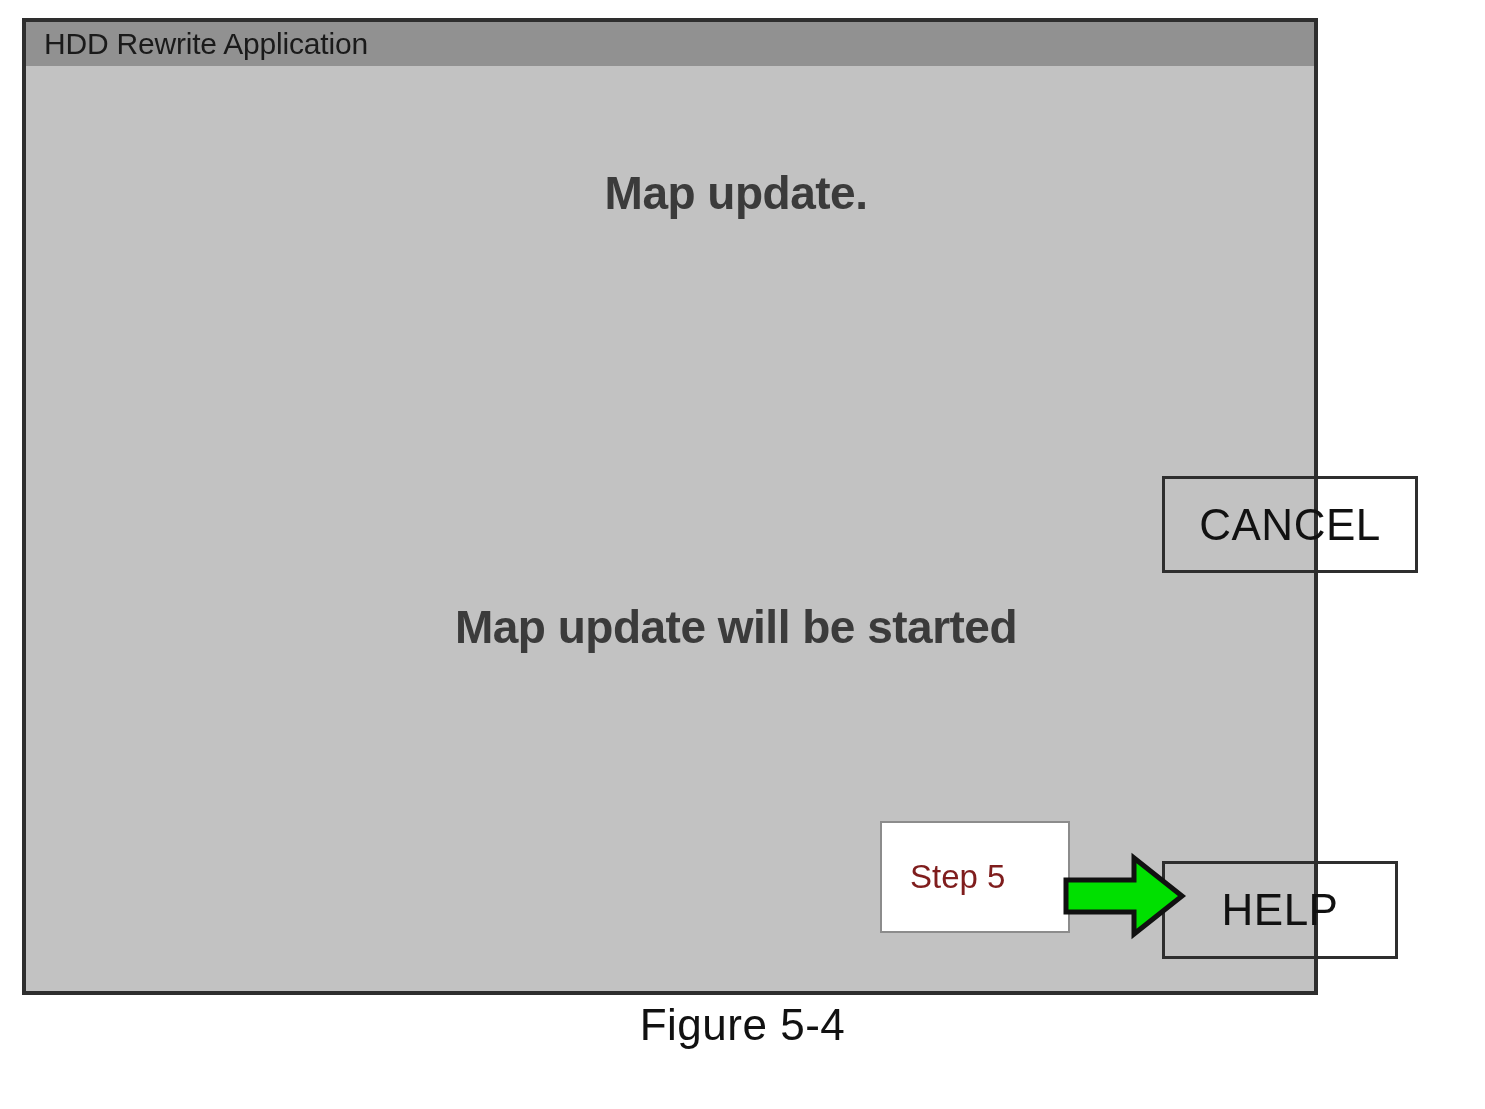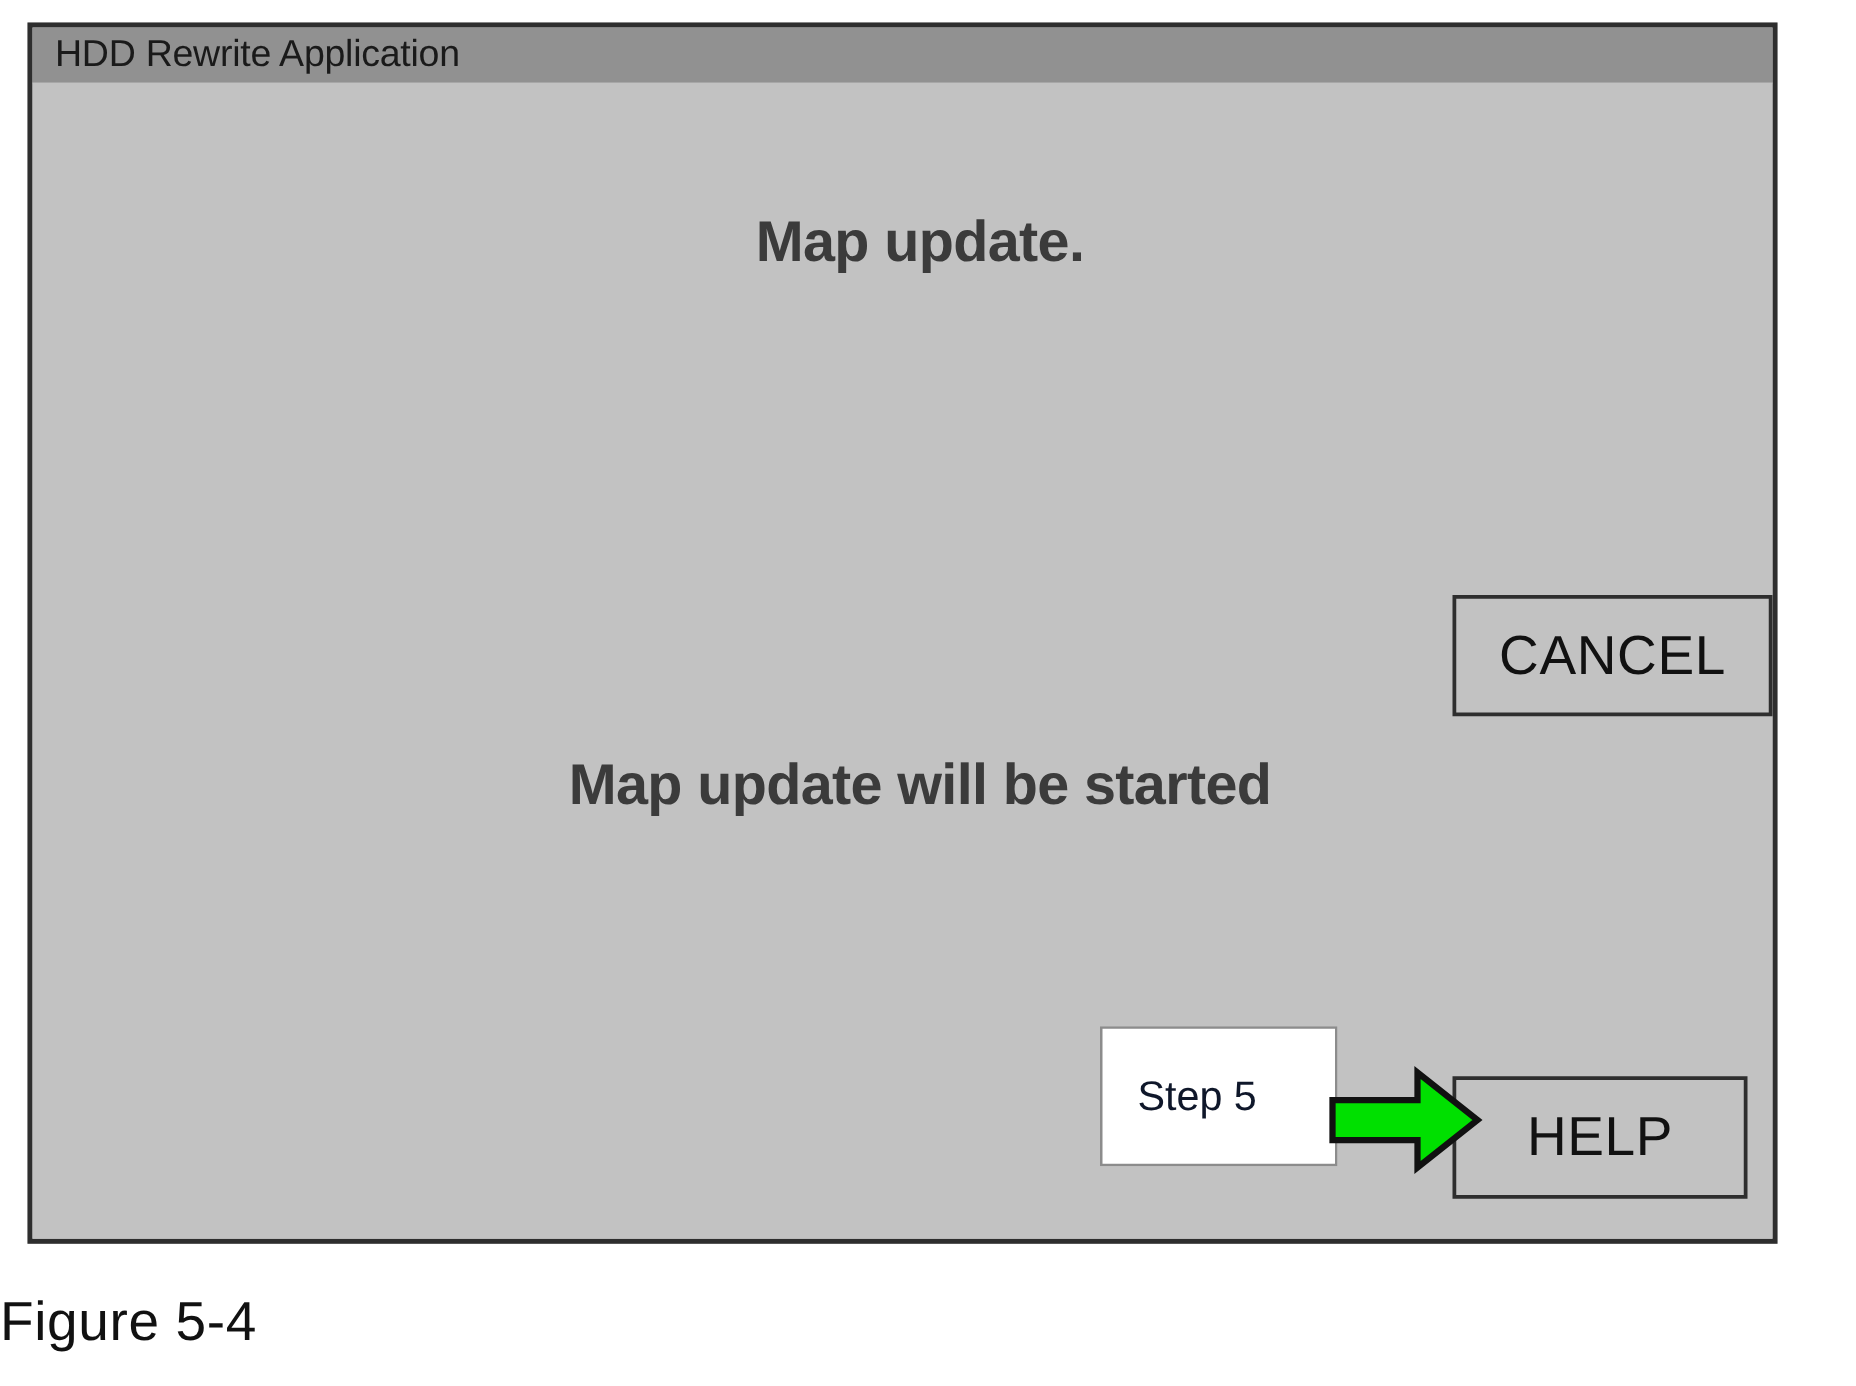--- a/index.html
+++ b/index.html
@@ -15,21 +15,21 @@
     overflow: hidden;
     font-family: "Liberation Sans", sans-serif;
     -webkit-font-smoothing: antialiased;
   }
 
   
   #app-window {
     position: absolute;
     left: 22px;
     top: 18px;
-    width: 1400px;
+    width: 1296px;
     height: 977px;
     box-sizing: border-box;
     border: 4px solid #2e2e2e;
     background: #c2c2c2;
   }
 
   #title-bar {
     position: absolute;
     left: 0;
     top: 0;
@@ -110,21 +110,21 @@
     height: 112px;
     box-sizing: border-box;
     background: #ffffff;
     border: 2px solid #8c8c8c;
     display: flex;
     align-items: center;
     z-index: 4;
   }
   #step-callout-label {
     font-size: 33px;
-    color: #0f172a;
+    color: #7f1d1d;
     padding-left: 28px;
     white-space: nowrap;
   }
 
   
   #step-arrow {
     position: absolute;
     left: 1038px;
     top: 786px;
     width: 122px;
@@ -132,25 +132,24 @@
     z-index: 5;
     overflow: visible;
   }
 
   
   #figure-caption {
     position: absolute;
     left: 0;
     right: 0;
     top: 1000px;
-    text-align: left;
+    text-align: center;
     font-size: 44px;
     color: #111111;
     letter-spacing: 0.5px;
-    margin-top: 33px;
   }
 </style>
 </head>
 <body>
 
 <div id="app-window">
 
   <div id="title-bar">
     <span id="title-bar-text">HDD Rewrite Application</span>
   </div>

